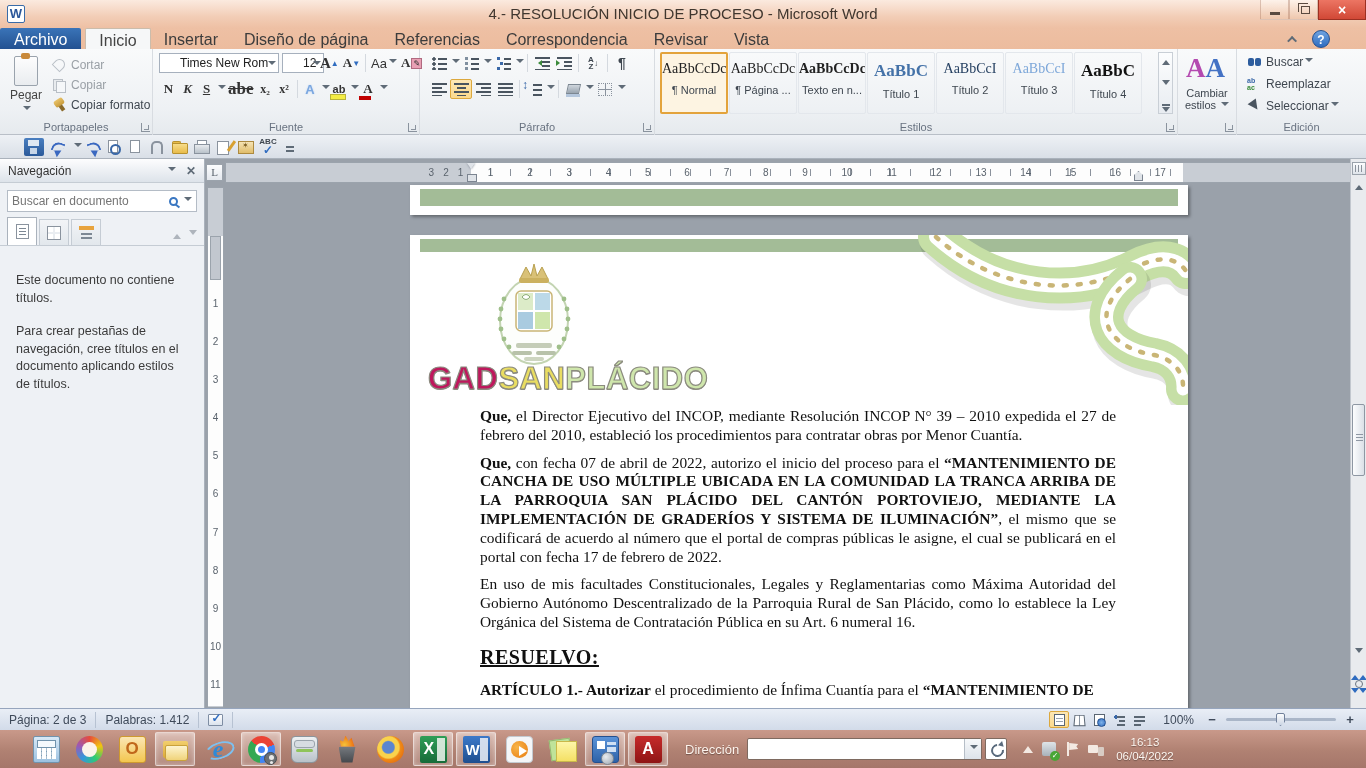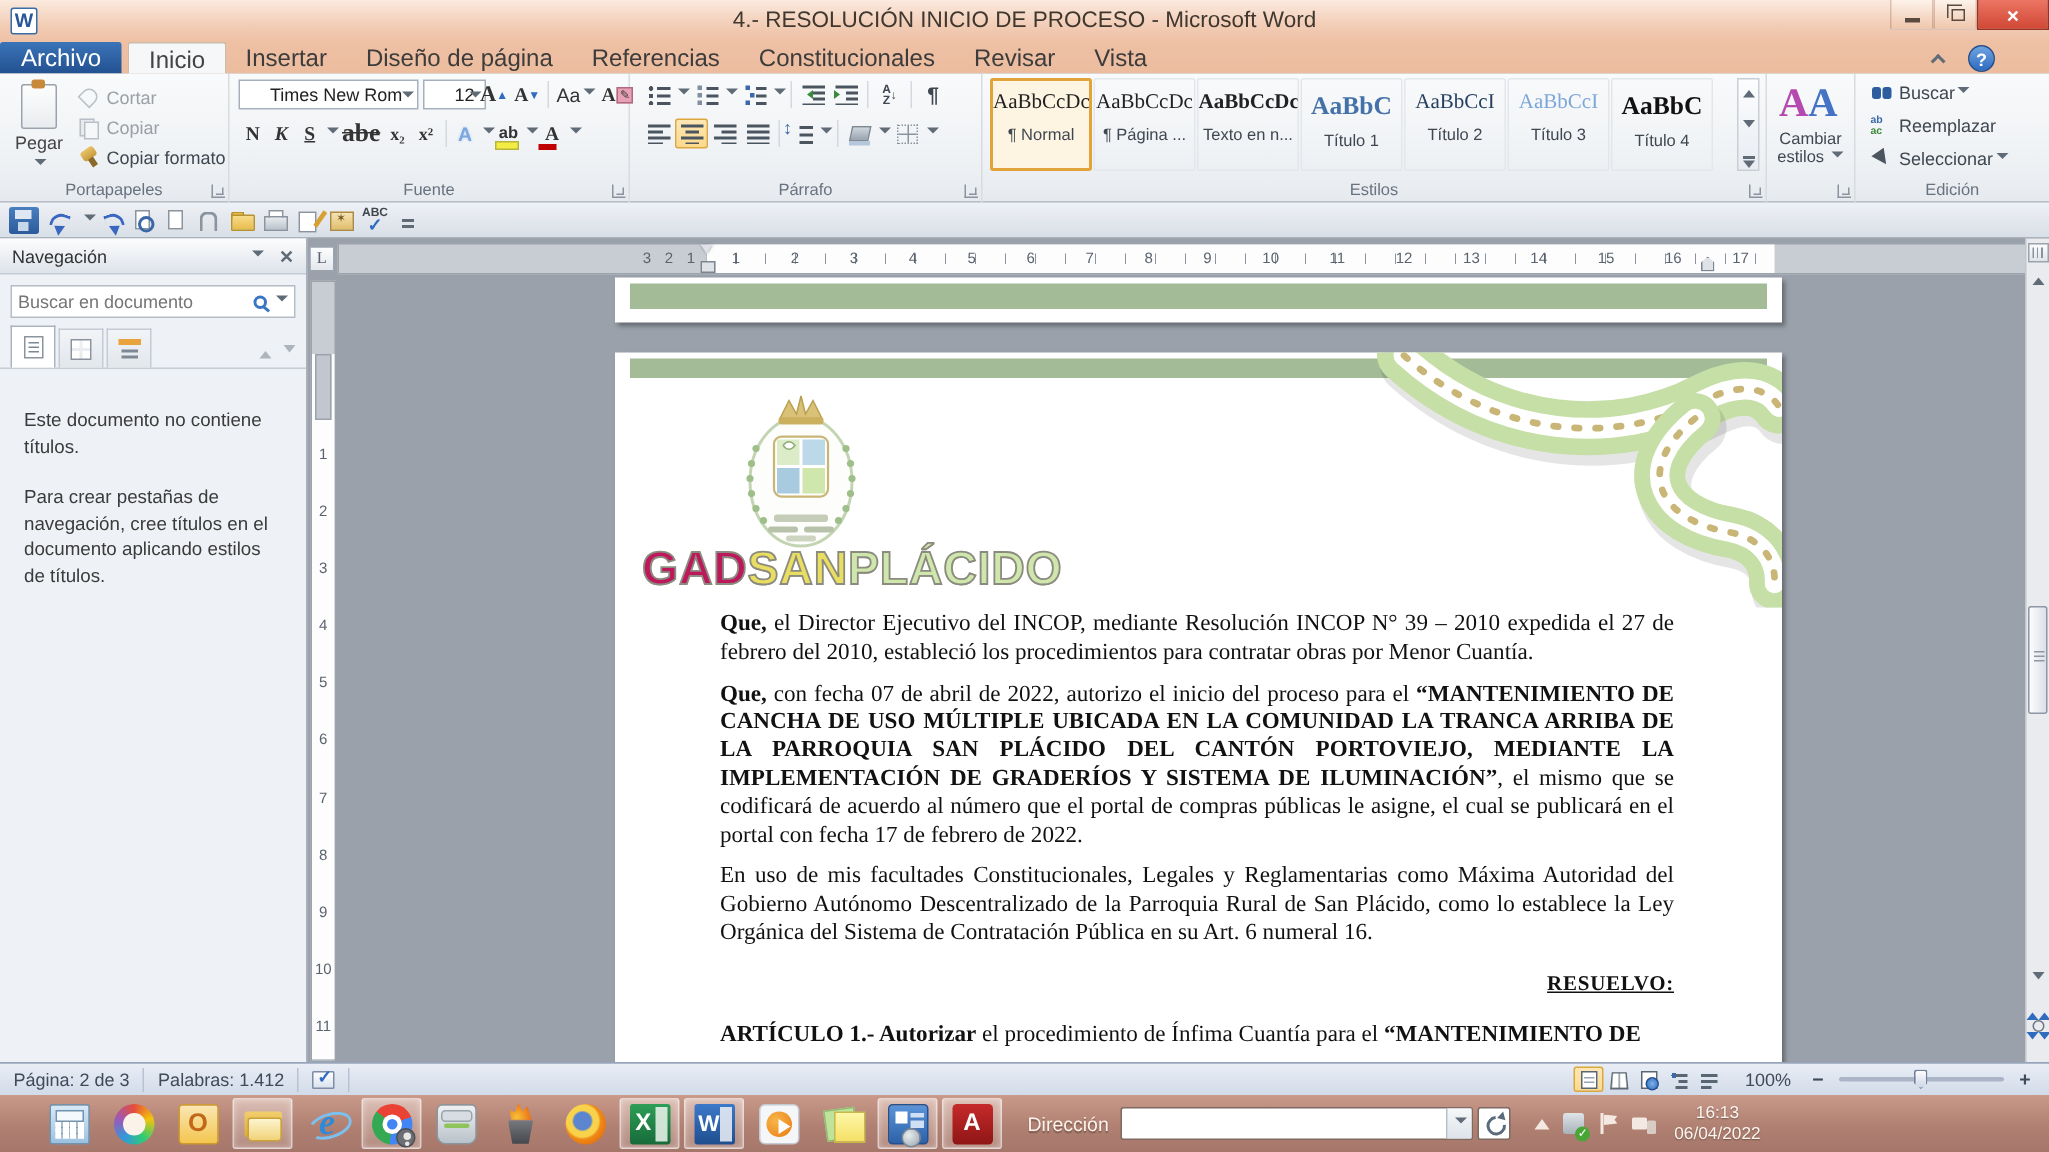--- a/index.html
+++ b/index.html
@@ -107,21 +107,21 @@
 
   .g-edit{left:1237px;width:129px;border-right:none}
   .erow{position:absolute;left:10px;display:flex;align-items:center;height:20px;font-size:12px;color:#3f4750;white-space:nowrap}
   .mi-binoc::before{content:"";position:absolute;left:1px;top:3px;width:6px;height:8px;background:#2d5d9e;border-radius:2px}
   .mi-binoc::after{content:"";position:absolute;left:8px;top:3px;width:6px;height:8px;background:#2d5d9e;border-radius:2px}
   .mi-repl{font-size:7px;line-height:7px;font-weight:bold}
   .mi-repl .r1{color:#3a68a8}.mi-repl .r2{color:#3a8a3a}
   .mi-cursor::before{content:"";position:absolute;left:4px;top:1px;border:5px solid transparent;border-top:10px solid #4a5560;transform:rotate(-35deg)}
 
   
-  .qat{position:absolute;left:0;top:135px;width:1366px;height:24px;background:linear-gradient(#eef1f5,#d9dfe7);border-bottom:1px solid #aab2bc;display:flex;align-items:center;padding-left:6px}
+  .qat{position:absolute;left:0;top:135px;width:1366px;height:24px;background:linear-gradient(#eef1f5,#d9dfe7);border-bottom:1px solid #aab2bc;display:flex;align-items:center;padding-left:24px}
   .qbtn{width:20px;height:18px;margin-right:2px;position:relative}
   .q-save{background:linear-gradient(#4a7fc0,#2b5a9a);border-radius:2px;margin-right:6px}
   .q-save::after{content:"";position:absolute;left:4px;top:2px;width:11px;height:6px;background:#dfe8f2}
   .q-save::before{content:"";position:absolute;left:6px;bottom:2px;width:7px;height:6px;background:#c7d6e8}
   .q-undo::after{content:"";position:absolute;left:2px;top:4px;width:10px;height:8px;border:2.5px solid #3a68c0;border-bottom:none;border-right:none;border-radius:8px 0 0 0;transform:rotate(20deg)}
   .q-undo::before{content:"";position:absolute;left:0;top:9px;border:4px solid transparent;border-right:6px solid #3a68c0;transform:rotate(35deg)}
   .q-redo::after{content:"";position:absolute;right:2px;top:4px;width:10px;height:8px;border:2.5px solid #3a68c0;border-bottom:none;border-left:none;border-radius:0 8px 0 0;transform:rotate(-20deg)}
   .q-redo::before{content:"";position:absolute;right:0;top:9px;border:4px solid transparent;border-left:6px solid #3a68c0;transform:rotate(-35deg)}
   .qpage{position:absolute;left:4px;top:2px;width:10px;height:13px;background:#fff;border:1px solid #8a939e}
   .q-preview .qpage::after{content:"";position:absolute;right:-4px;bottom:-3px;width:7px;height:7px;border:2px solid #3a68a8;border-radius:50%}
@@ -180,21 +180,21 @@
   .prevpage{position:absolute;left:205px;top:26px;width:778px;height:30px;background:#fff;box-shadow:2px 2px 3px rgba(0,0,0,.35)}
   .prevbar{position:absolute;left:10px;right:10px;top:4px;height:17px;background:#a3bc97}
   .page{position:absolute;left:205px;top:76px;width:778px;height:620px;background:#fff;box-shadow:2px 2px 3px rgba(0,0,0,.35)}
   .greenbar{position:absolute;left:10px;right:10px;top:4px;height:13px;background:#a3bc97}
   .crest{position:absolute;left:76px;top:24px}
   .gadlogo{position:absolute;left:18px;top:126px;font-size:31px;font-weight:bold;letter-spacing:.5px;-webkit-text-stroke:1.2px #8b8b7f;text-shadow:0 1px 0 #8b8b7f}
   .gadlogo .lg1{color:#be185d}.gadlogo .lg2{color:#e9dd62}.gadlogo .lg3{color:#cfe6ac}
   .hdribbon{position:absolute;right:0;top:0}
   .doctext{position:absolute;left:70px;top:172px;width:636px;font-family:"Liberation Serif",serif;font-size:15.4px;line-height:18.8px;color:#111;text-align:justify}
   .doctext p{margin-bottom:9px}
-  .resuelvo{text-align:right;font-weight:bold;font-size:14px;text-decoration:underline;margin:16px 0 14px;letter-spacing:.5px}
+  .resuelvo{text-align:left;font-weight:bold;font-size:20px;text-decoration:underline;margin:16px 0 14px;letter-spacing:.5px}
 
   
   .vscroll{position:absolute;right:0;top:159px;width:16px;height:549px;background:#e9ebee;border-left:1px solid #c2c7ce}
   .vs-btn{width:16px;height:16px;display:flex;align-items:center;justify-content:center}
   .vs-rulbtn{width:14px;height:13px;margin:3px auto 2px;background:linear-gradient(#fcfdfe,#dfe4ea);border:1px solid #9ba3ac;position:relative}
   .vs-rulbtn::after{content:"";position:absolute;inset:2px;background:repeating-linear-gradient(90deg,#8b929c 0 1px,transparent 1px 3px)}
   .vs-thumb{position:absolute;left:1px;top:245px;width:13px;height:72px;background:linear-gradient(90deg,#fcfdfe,#dbe0e7);border:1px solid #8e97a3;border-radius:2px}
   .vs-thumb::after{content:"";position:absolute;left:3px;top:32px;width:7px;height:1px;background:#8e97a3;box-shadow:0 3px 0 #8e97a3,0 -3px 0 #8e97a3}
   .vs-bottom{position:absolute;bottom:0;left:0;width:16px}
   .bluetri{width:0;height:0;border:4px solid transparent}
@@ -294,21 +294,21 @@
     <div class="wbtn">
         <span class="bar"></span>
       </div>
     <div class="wbtn">
         <span class="sq"></span>
       </div>
     <div class="wbtn close">×</div>
   </div>
 </div>
 
-<div class="tabrow"><span id="tabs"><div class="tab file">Archivo</div><div class="tab active">Inicio</div><div class="tab">Insertar</div><div class="tab">Diseño de página</div><div class="tab">Referencias</div><div class="tab">Constitucionales</div><div class="tab">Revisar</div><div class="tab">Vista</div></span></div>
+<div class="tabrow"><span id="tabs"><div class="tab file">Archivo</div><div class="tab active">Inicio</div><div class="tab">Insertar</div><div class="tab">Diseño de página</div><div class="tab">Referencias</div><div class="tab">Correspondencia</div><div class="tab">Revisar</div><div class="tab">Vista</div></span></div>
 <div class="ribbonmin">
     <span class="chev"></span>
   </div>
 <div class="helpbtn">?</div>
 
 <div class="ribbon">
 
   <div class="group g-clip">
     <div class="pastebig">
       <div class="clipico"></div>

